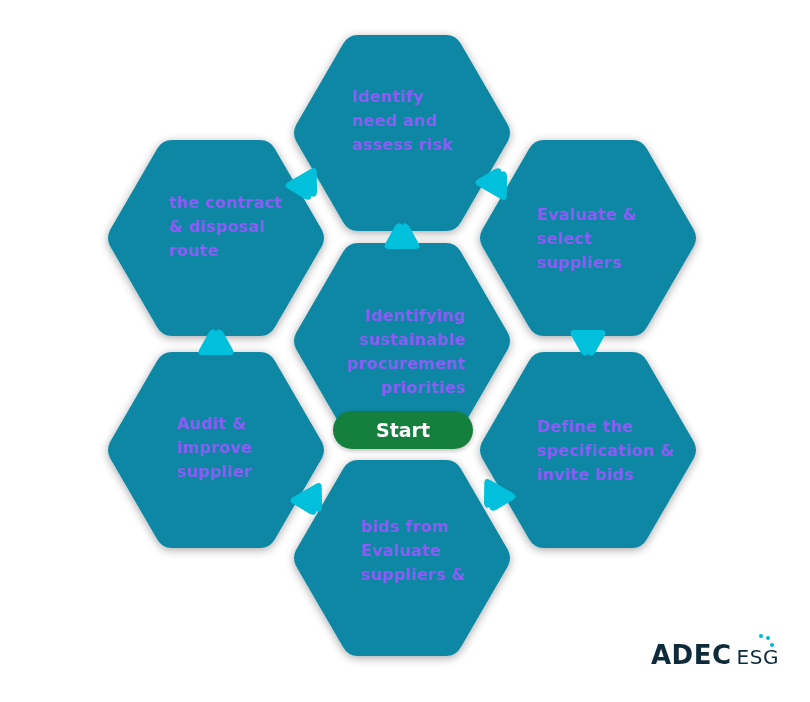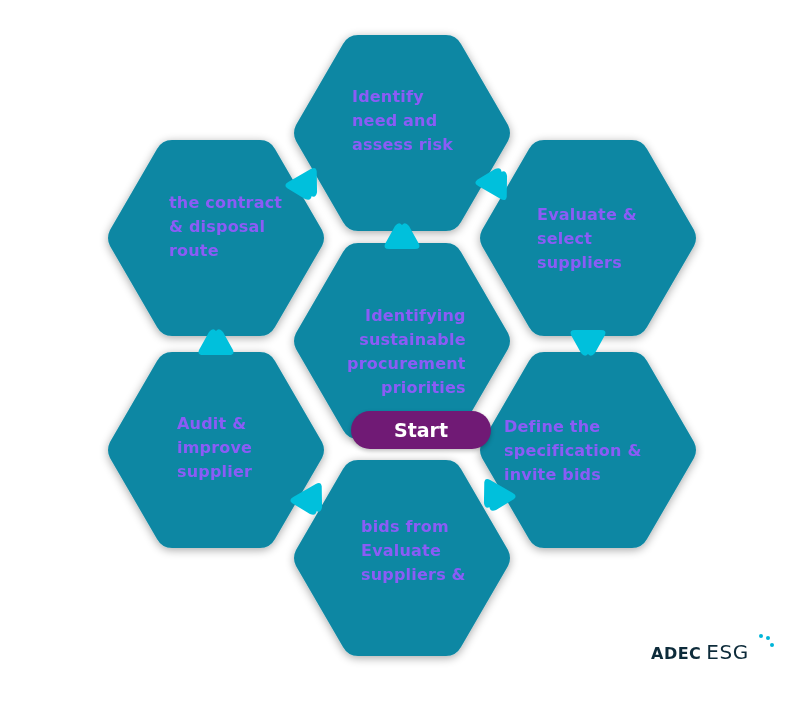--- a/index.html
+++ b/index.html
@@ -5,27 +5,26 @@
     html, body { margin:0; padding:0; background:#ffffff; }
     body { width:810px; height:702px; position:relative; overflow:hidden; font-family:"DejaVu Sans", sans-serif; }
     #canvas { position:absolute; left:0; top:0; width:810px; height:702px; }
     .hex-label {
       position:absolute; color:#8b5cf6; font-weight:bold; font-size:16px; line-height:24px;
       font-family:"DejaVu Sans", sans-serif; letter-spacing:0.2px;
     }
     .hex-label span { display:block; white-space:nowrap; }
     .start-btn {
       position:absolute; left:333px; top:411px; width:140px; height:38px; border-radius:19px;
-      background:#701a75; color:#ffffff; font-weight:bold; font-size:19px; line-height:38px;
+      background:#15803d; color:#ffffff; font-weight:bold; font-size:19px; line-height:38px;
       text-align:center; font-family:"DejaVu Sans", sans-serif; cursor:pointer;
       box-shadow:0 2px 4px rgba(0,0,0,0.25);
-      margin-left:18px;
     }
     .logo { position:absolute; left:651px; top:640px; height:30px; font-family:"DejaVu Sans", sans-serif; color:#0d2b3a; }
-    .logo .brand { font-weight:bold; font-size:16px; letter-spacing:0.5px; }
+    .logo .brand { font-weight:bold; font-size:26px; letter-spacing:0.5px; }
     .logo .suffix { font-weight:normal; font-size:20px; margin-left:5px; letter-spacing:0.5px; }
     .logo-dots { position:absolute; left:757px; top:633px; }
   </style>
 </head>
 <body>
 
 <svg id="canvas" width="810" height="702" viewBox="0 0 810 702">
   <defs>
     <filter id="shadow" x="-20%" y="-20%" width="140%" height="140%">
       <feGaussianBlur in="SourceAlpha" stdDeviation="5"></feGaussianBlur>
@@ -69,21 +68,21 @@
   <span>need and</span>
   <span>assess risk</span>
 </div>
 
 <div class="hex-label" style="left:537px; top:203px;">
   <span>Evaluate &amp;</span>
   <span>select</span>
   <span>suppliers</span>
 </div>
 
-<div class="hex-label" style="left:504px; top:415px;">
+<div class="hex-label" style="left:537px; top:415px;">
   <span>Define the</span>
   <span>specification &amp;</span>
   <span>invite bids</span>
 </div>
 
 <div class="hex-label" style="left:361px; top:515px;">
   <span>bids from</span>
   <span>Evaluate</span>
   <span>suppliers &amp;</span>
 </div>

